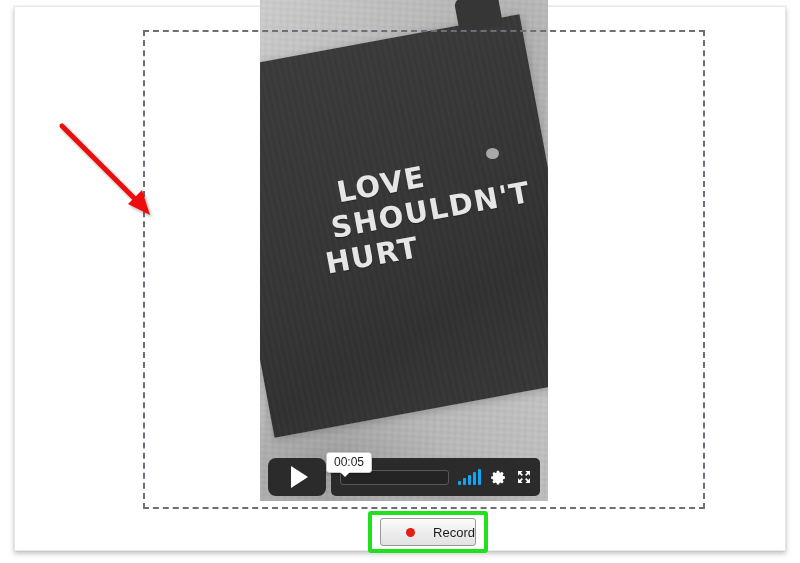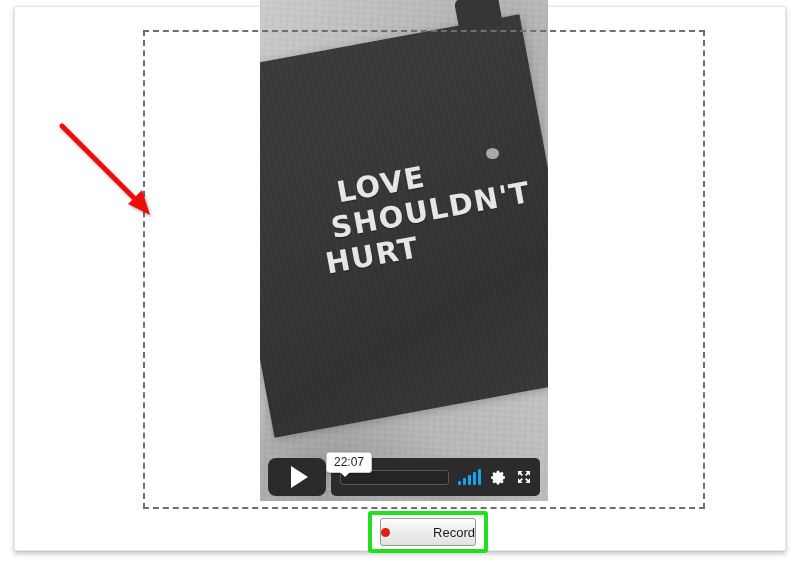--- a/index.html
+++ b/index.html
@@ -278,21 +278,21 @@
     justify-content: center;
   }
   #record-button {
     width: 94px;
     height: 26px;
     background: linear-gradient(180deg, #fbfbfb 0%, #ededed 52%, #e2e2e2 100%);
     border: 1px solid #9a9a9a;
     border-radius: 3px;
     display: flex;
     align-items: center;
-    justify-content: space-between;
+    justify-content: flex-end;
     gap: 18px;
     cursor: pointer;
     box-shadow: inset 0 1px 0 rgba(255,255,255,0.9);
   }
   #record-dot {
     width: 9px;
     height: 9px;
     border-radius: 50%;
     background: #e81d12;
     flex: 0 0 auto;
@@ -350,21 +350,21 @@
         <svg width="16" height="16" viewBox="0 0 24 24" aria-hidden="true">
           <path fill="#ffffff" d="M3 3h7l-2.6 2.6 3 3-1.8 1.8-3-3L3 10z"></path>
           <path fill="#ffffff" d="M21 21h-7l2.6-2.6-3-3 1.8-1.8 3 3L21 14z"></path>
           <path fill="#ffffff" d="M21 3v7l-2.6-2.6-3 3-1.8-1.8 3-3L14 3z"></path>
           <path fill="#ffffff" d="M3 21v-7l2.6 2.6 3-3 1.8 1.8-3 3L10 21z"></path>
         </svg>
       </div>
     </div>
   </div>
 
-  <div id="time-tooltip">22:07</div>
+  <div id="time-tooltip">00:05</div>
 
   <div id="capture-region"></div>
 
   <svg id="annotation-arrow" viewBox="0 0 120 115">
     <defs>
       <filter id="arrowShadow" x="-30%" y="-30%" width="170%" height="170%">
         <feDropShadow dx="1.5" dy="2" stdDeviation="1.4" flood-color="#000000" flood-opacity="0.30"></feDropShadow>
       </filter>
     </defs>
     <g filter="url(#arrowShadow)">

